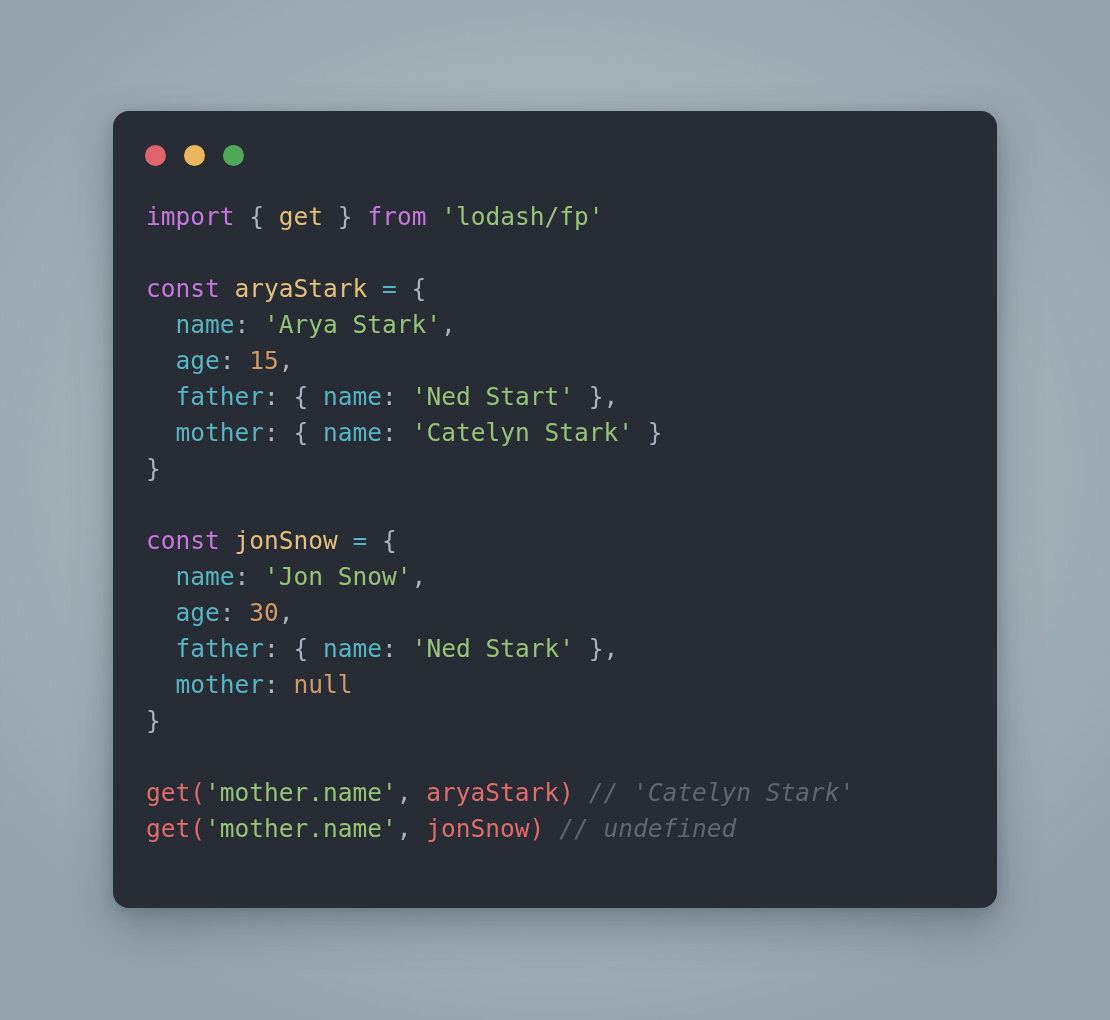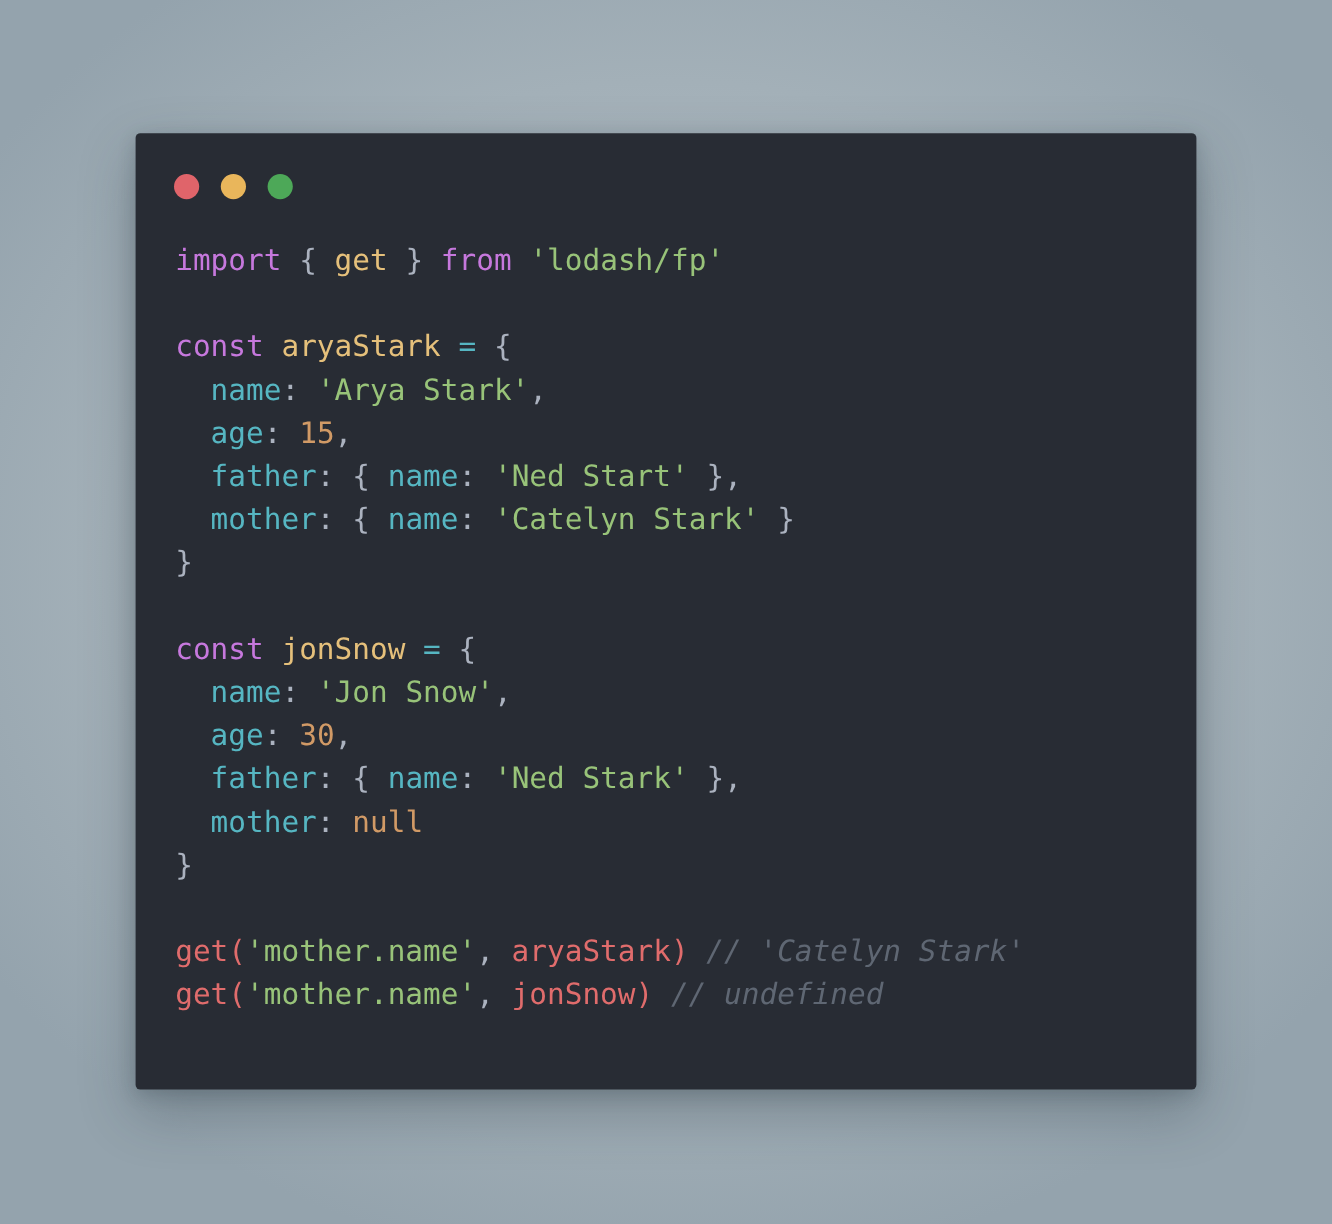--- a/index.html
+++ b/index.html
@@ -22,21 +22,21 @@
   }
 
   
   .code-window {
     position: absolute;
     left: 113px;
     top: 111px;
     width: 884px;
     height: 797px;
     background: #282c34;
-    border-radius: 4px;
+    border-radius: 16px;
     box-shadow: 0 18px 46px rgba(30, 42, 52, 0.30),
                 0 4px 14px rgba(30, 42, 52, 0.18);
     overflow: hidden;
     box-sizing: border-box;
   }
 
   
   .titlebar {
     position: absolute;
     left: 0;

